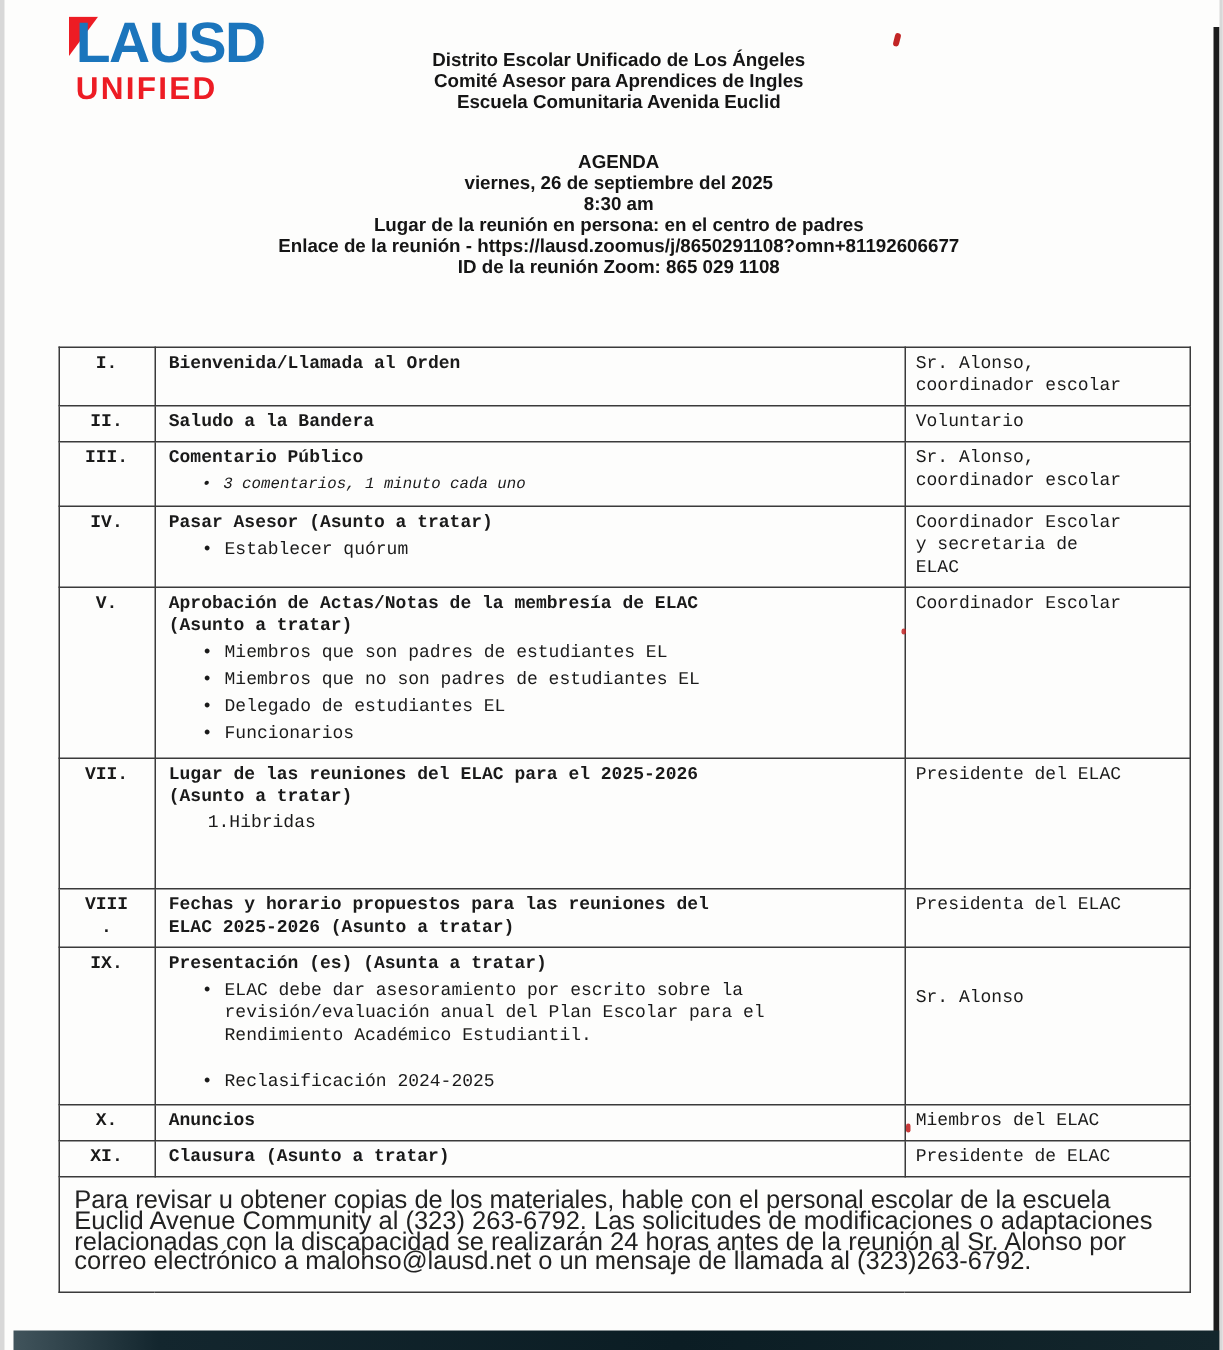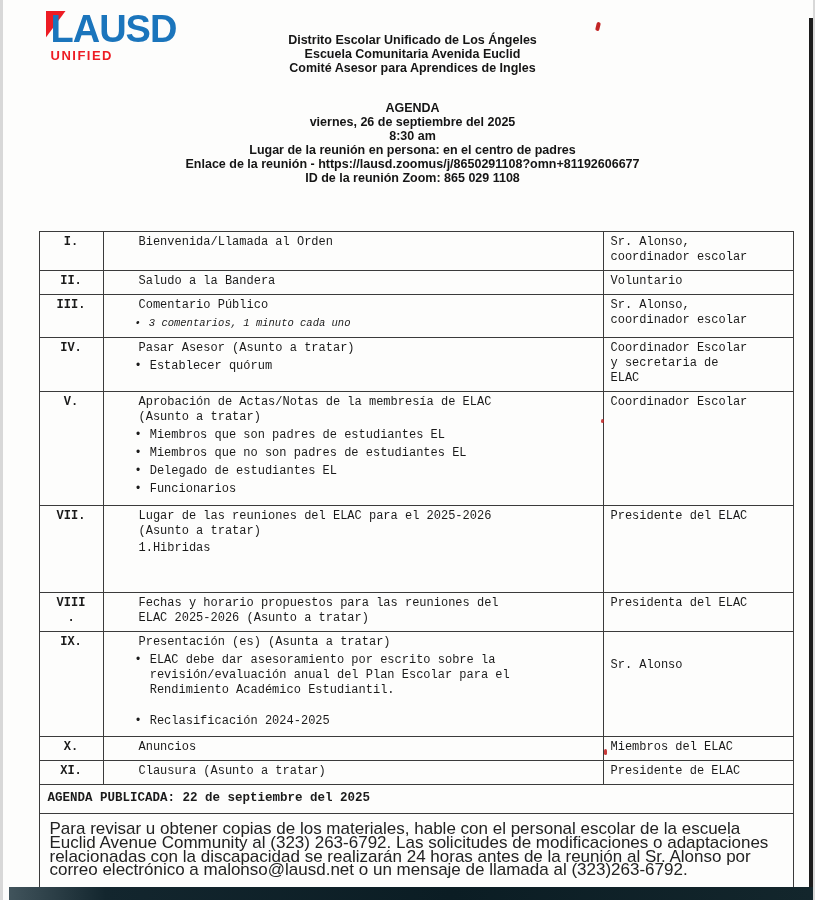--- a/index.html
+++ b/index.html
@@ -19,37 +19,37 @@
   .mark-mid { left:598px; top:419px; width:3px; height:4px; opacity:.85; }
   .mark-low { left:601px; top:749px; width:3px; height:6px; opacity:.9; }
 
   
   .logo { position:absolute; left:48px; top:10px; line-height:1; }
   .logo-main { position:relative; display:inline-block; }
   .logo-accent { position:absolute; left:-5px; top:1px; width:20px; height:27px;
     background:#ed1c24; clip-path:polygon(0 0,100% 0,0 100%); }
   .logo-lausd { position:relative; font-size:38px; font-weight:bold; letter-spacing:-1px;
     color:#1b75bc; font-family:"Liberation Sans", sans-serif; }
-  .logo-unified { font-size:13px; font-weight:bold; letter-spacing:1.5px; color:#ed1c24; margin-top:1px; }
+  .logo-unified { font-size:21px; font-weight:bold; letter-spacing:1.5px; color:#ed1c24; margin-top:1px; }
 
   
   .header-block { position:absolute; left:10px; right:0; top:33px; text-align:center;
     font-size:12.5px; font-weight:bold; line-height:14px; }
   .meeting-block { position:absolute; left:10px; right:0; top:101px; text-align:center;
     font-size:12.5px; font-weight:bold; line-height:14px; }
 
   
   .doc-box { position:absolute; left:36px; top:231px; width:755px; }
   table.agenda-table { width:100%; border-collapse:collapse; table-layout:fixed;
     font-family:"Liberation Mono", monospace; font-size:12px; line-height:15px; color:#1a1a1a; }
   .agenda-table td { border:1px solid #3b3b3b; vertical-align:top; padding:3px 5px 5px; }
   td.c-num { text-align:center; font-weight:bold; white-space:pre-line; }
   td.c-topic { padding-left:9px; }
   td.c-who { white-space:pre-line; padding-left:7px; }
-  .t-title { font-weight:normal; white-space:pre-line;margin-left:26px; }
+  .t-title { font-weight:bold; white-space:pre-line; }
 
   ul.bullets { list-style:none; margin:3px 0 1px 22px; }
   ul.bullets li { display:flex; gap:8px; margin:2px 0; }
   ul.bullets .b { flex:0 0 auto; }
   ul.bullets .bt { white-space:pre-line; }
   .note-italic { font-style:italic; font-size:10.5px; line-height:13px; padding-top:1px; }
   tr.row-v ul.bullets li { margin:3px 0; }
   .numitem { margin:2px 0 16px 26px; }
   td.pad-bottom { padding-bottom:20px; }
   td.who-low { padding-top:26px; }
@@ -67,22 +67,22 @@
   <div class="logo">
     <div class="logo-main">
       <span class="logo-accent"></span>
       <span class="logo-lausd">LAUSD</span>
     </div>
     <div class="logo-unified">UNIFIED</div>
   </div>
 
   <div class="header-block">
     <div>Distrito Escolar Unificado de Los Ángeles</div>
+    <div>Comité Asesor para Aprendices de Ingles</div>
     <div>Escuela Comunitaria Avenida Euclid</div>
-    <div>Comité Asesor para Aprendices de Ingles</div>
   </div>
 
   <div class="meeting-block">
     <div>AGENDA</div>
     <div>viernes, 26 de septiembre del 2025</div>
     <div>8:30 am</div>
     <div>Lugar de la reunión en persona: en el centro de padres</div>
     <div>Enlace de la reunión - https://lausd.zoomus/j/8650291108?omn+81192606677</div>
     <div>ID de la reunión Zoom: 865 029 1108</div>
   </div>
@@ -220,23 +220,20 @@
         </tr>
 
         <tr>
           <td class="c-num">XI.</td>
           <td class="c-topic">
             <div class="t-title">Clausura (Asunto a tratar)</div>
           </td>
           <td class="c-who">Presidente de ELAC</td>
         </tr>
 
-        <tr class="published-row">
-          <td colspan="3">AGENDA PUBLICADA: 22 de septiembre del 2025</td>
-        </tr>
 
         <tr class="footer-row">
           <td colspan="3">Para revisar u obtener copias de los materiales, hable con el personal escolar de la escuela Euclid Avenue Community al (323) 263-6792. Las solicitudes de modificaciones o adaptaciones relacionadas con la discapacidad se realizarán 24 horas antes de la reunión al Sr. Alonso por correo electrónico a malonso@lausd.net o un mensaje de llamada al (323)263-6792.</td>
         </tr>
 
       </tbody>
     </table>
   </div>
 
   <div class="mark mark-top"></div>

